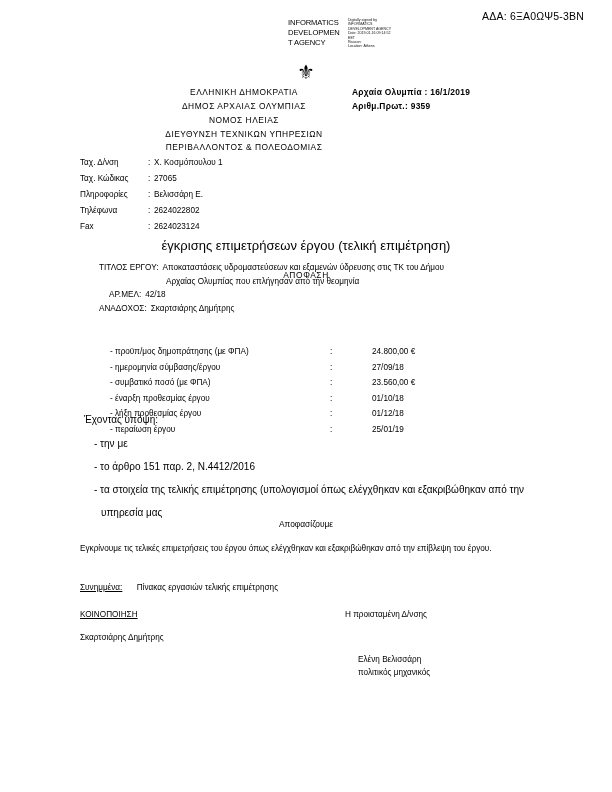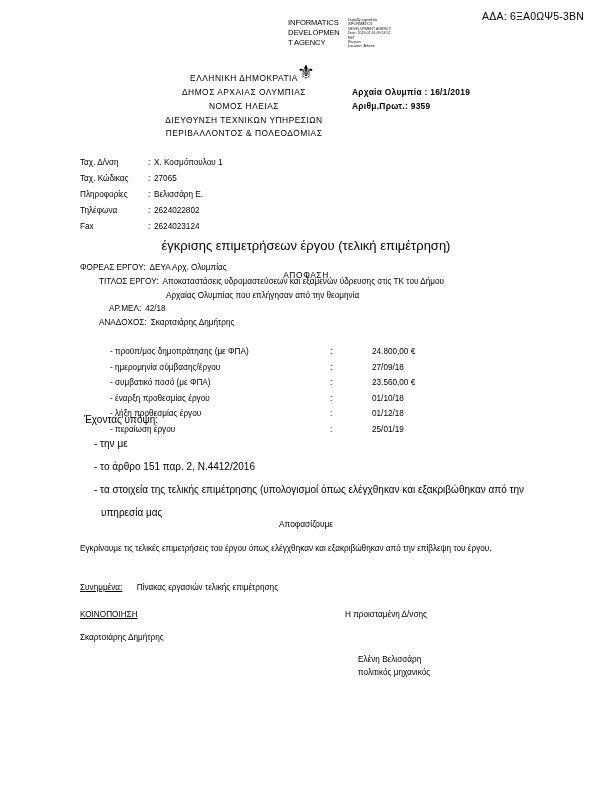--- a/index.html
+++ b/index.html
@@ -63,21 +63,21 @@
     left: 0;
     width: 612px;
     text-align: center;
     font-size: 20px;
     line-height: 1;
   }
 
   
   .org {
     position: absolute;
-    top: 72px;
+    top: 86px;
     left: 0;
     width: 488px;
     text-align: center;
     font-size: 8.4px;
     line-height: 1.65;
     letter-spacing: 0.5px;
   }
   .org div { white-space: nowrap; }
 
   .place-date {
@@ -298,24 +298,20 @@
       <div class="contact-colon">:</div>
       <div class="contact-value">2624023124</div>
     </div>
   </div>
 
   <div class="decision-title">ΑΠΟΦΑΣΗ</div>
   <div class="decision-sub">έγκρισης επιμετρήσεων έργου (τελική επιμέτρηση)</div>
 
   <div class="info">
     <div class="info-row">
-      <div class="info-label">ΦΟΡΕΑΣ ΕΡΓΟΥ:</div>
-      <div class="info-value">ΔΕΥΑ Αρχ. Ολυμπίας</div>
-    </div>
-    <div class="info-row">
       <div class="info-label ind1">ΤΙΤΛΟΣ ΕΡΓΟΥ:</div>
       <div class="info-value">Αποκαταστάσεις υδρομαστεύσεων και εξαμενών ύδρευσης στις ΤΚ του Δήμου</div>
     </div>
     <div class="info-cont">Αρχαίας Ολυμπίας που επλήγησαν από την θεομηνία</div>
     <div class="info-row">
       <div class="info-label ind2">ΑΡ.ΜΕΛ:</div>
       <div class="info-value">42/18</div>
     </div>
     <div class="info-row">
       <div class="info-label ind1">ΑΝΑΔΟΧΟΣ:</div>

